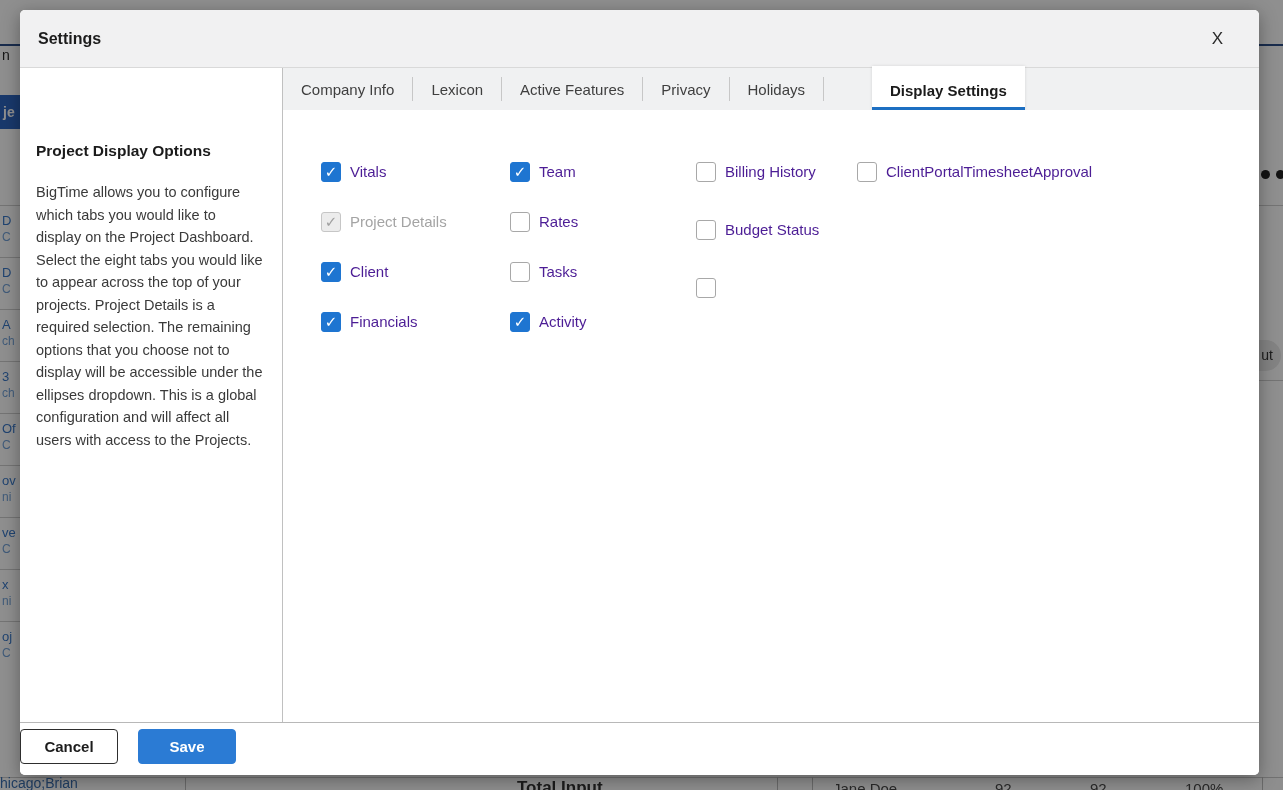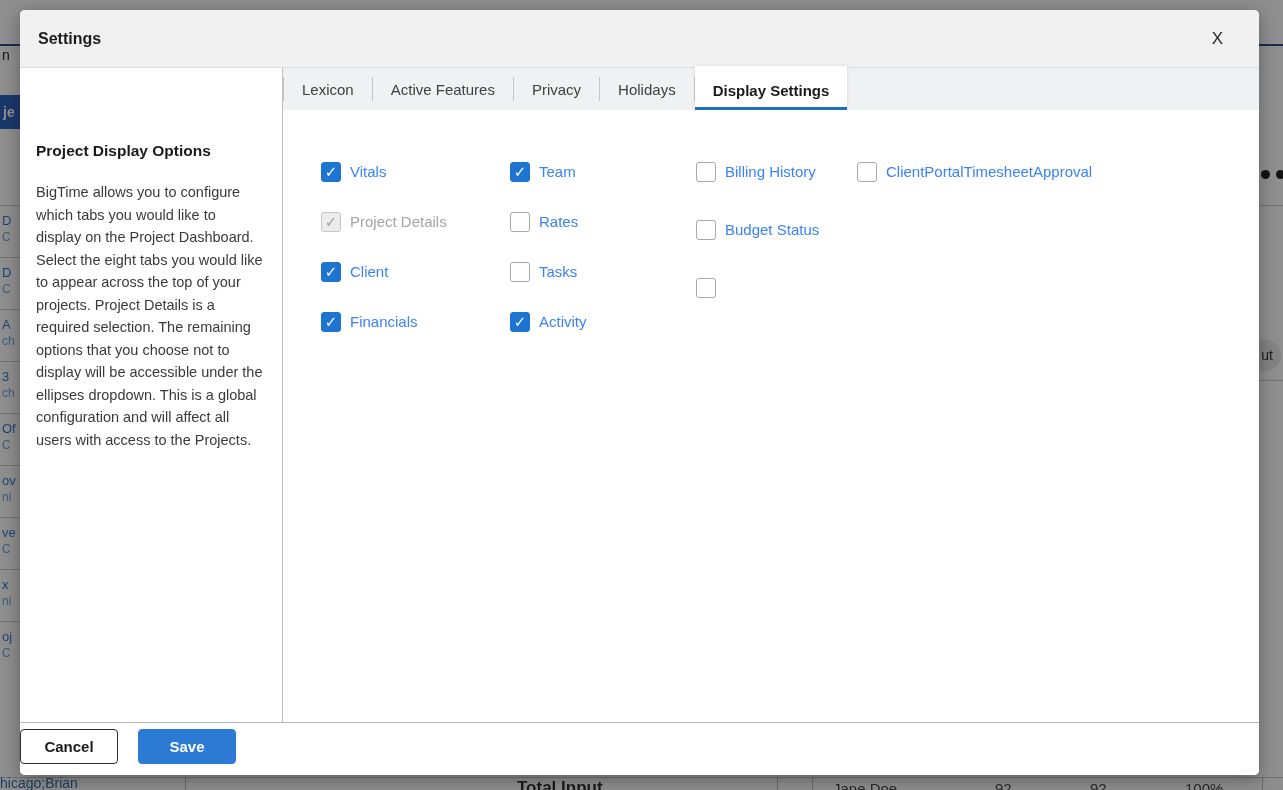--- a/index.html
+++ b/index.html
@@ -41,35 +41,35 @@
   .m-body { flex:1 1 auto; display:flex; min-height:0; border-bottom:1px solid #b8b8b8; }
 
   .m-left { flex:0 0 260px; border-right:1px solid #c0c0c0; padding:74px 18px 0 16px; background:#fff; }
   .m-left h2 { font-size:15.5px; font-weight:bold; color:#1b1b1b; margin-bottom:21px; }
   .m-left p { font-size:14.5px; color:#3a3a3a; line-height:22.5px; width:228px; }
 
   .m-content { flex:1 1 auto; display:flex; flex-direction:column; min-width:0; }
   .tabbar { height:42px; flex:0 0 42px; background:#f0f1f2; display:flex; align-items:stretch; padding-left:0; }
   .tab { display:flex; align-items:center; padding:0 18px; font-size:15px; color:#3f3f3f; cursor:pointer; white-space:nowrap; }
   .tab-sep { width:1px; height:24px; background:#c7c7c7; align-self:center; }
-  .tab.active { background:#fff; font-weight:bold; color:#1b1b1b; border-bottom:3px solid #1d6fc2; margin-top:-2px; padding-top:8px; box-shadow:0 0 3px rgba(0,0,0,0.12); }
+  .tab.active { background:#fff; font-weight:bold; color:#1b1b1b; border-bottom:3px solid #1d6fc2; margin-top:-2px; padding-top:8px; box-shadow:0 0 3px rgba(0,0,0,0.12);margin-left:48px; }
 
   .opt-area { position:relative; flex:1 1 auto; background:#fff; }
   .opt-col { position:absolute; top:52px; display:flex; flex-direction:column; }
   .col1 { left:38px;  gap:30px; }
   .col2 { left:227px; gap:30px;justify-content:center; }
   .col3 { left:413px; gap:37px; }
   .col4 { left:574px; gap:30px; }
   .opt { display:flex; align-items:flex-start; cursor:pointer; }
   .cb { width:20px; height:20px; flex:0 0 auto; border:1px solid #a8a8a8; border-radius:3px; background:#fff; position:relative; }
   .opt.checked .cb { background:var(--cb-blue,#1e75d1); border-color:var(--cb-blue,#1e75d1); }
   .opt.checked .cb::after { content:"\2713"; position:absolute; inset:-1px 0 0 0; display:flex; align-items:center; justify-content:center; color:#fff; font-weight:bold; font-size:15px; font-family:"DejaVu Sans",sans-serif; }
   .opt.disabled .cb { background:#ececec; border-color:#c6c6c6; }
   .opt.disabled .cb::after { color:#a0a0a0; }
-  .cb-label { margin-left:9px; font-size:15px; color:#3b82f6; line-height:20px; }
+  .cb-label { margin-left:9px; font-size:15px; color:#4c1d95; line-height:20px; }
   .opt.disabled .cb-label { color:#a4a4a4; }
   .col3 .cb-label { max-width:112px; line-height:22px; margin-top:-1px; }
 
   .m-footer { flex:0 0 52px; display:flex; align-items:center; justify-content:flex-start; gap:20px; padding:0 51px 6px 0; background:#fff; }
   .btn { height:35px; min-width:98px; border-radius:4px; font-size:15px; font-weight:bold; font-family:"Liberation Sans",sans-serif; cursor:pointer; padding:0 20px; }
   .btn-cancel { background:#fff; border:1px solid #2e2e2e; color:#1c1c1c; }
   .btn-save { background:var(--save-blue,#2b7bd4); border:1px solid var(--save-blue,#2b7bd4); color:#fff; }
 </style>
 </head>
 <body>
@@ -149,20 +149,21 @@
     </div>
 
     <div class="m-body">
       <div class="m-left">
         <h2>Project Display Options</h2>
         <p>BigTime allows you to configure which tabs you would like to display on the Project Dashboard. Select the eight tabs you would like to appear across the top of your projects. Project Details is a required selection. The remaining options that you choose not to display will be accessible under the ellipses dropdown. This is a global configuration and will affect all users with access to the Projects.</p>
       </div>
 
       <div class="m-content">
         <div class="tabbar">
+          <div class="tab">Company Info</div>
           <div class="tab-sep"></div>
           <div class="tab">Lexicon</div>
           <div class="tab-sep"></div>
           <div class="tab">Active Features</div>
           <div class="tab-sep"></div>
           <div class="tab">Privacy</div>
           <div class="tab-sep"></div>
           <div class="tab">Holidays</div>
           <div class="tab-sep"></div>
           <div class="tab active">Display Settings</div>

